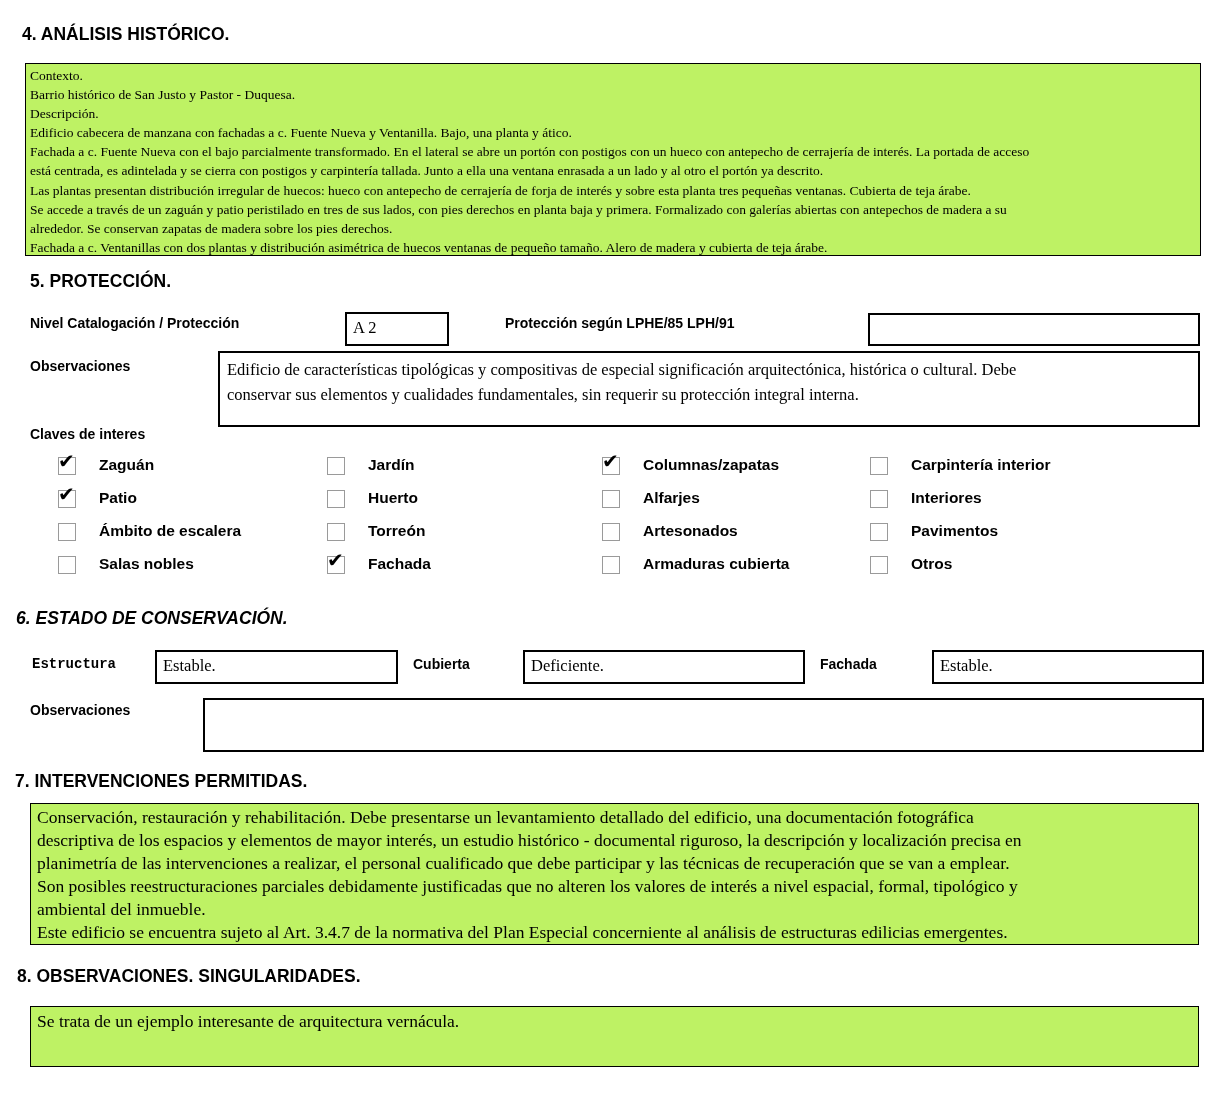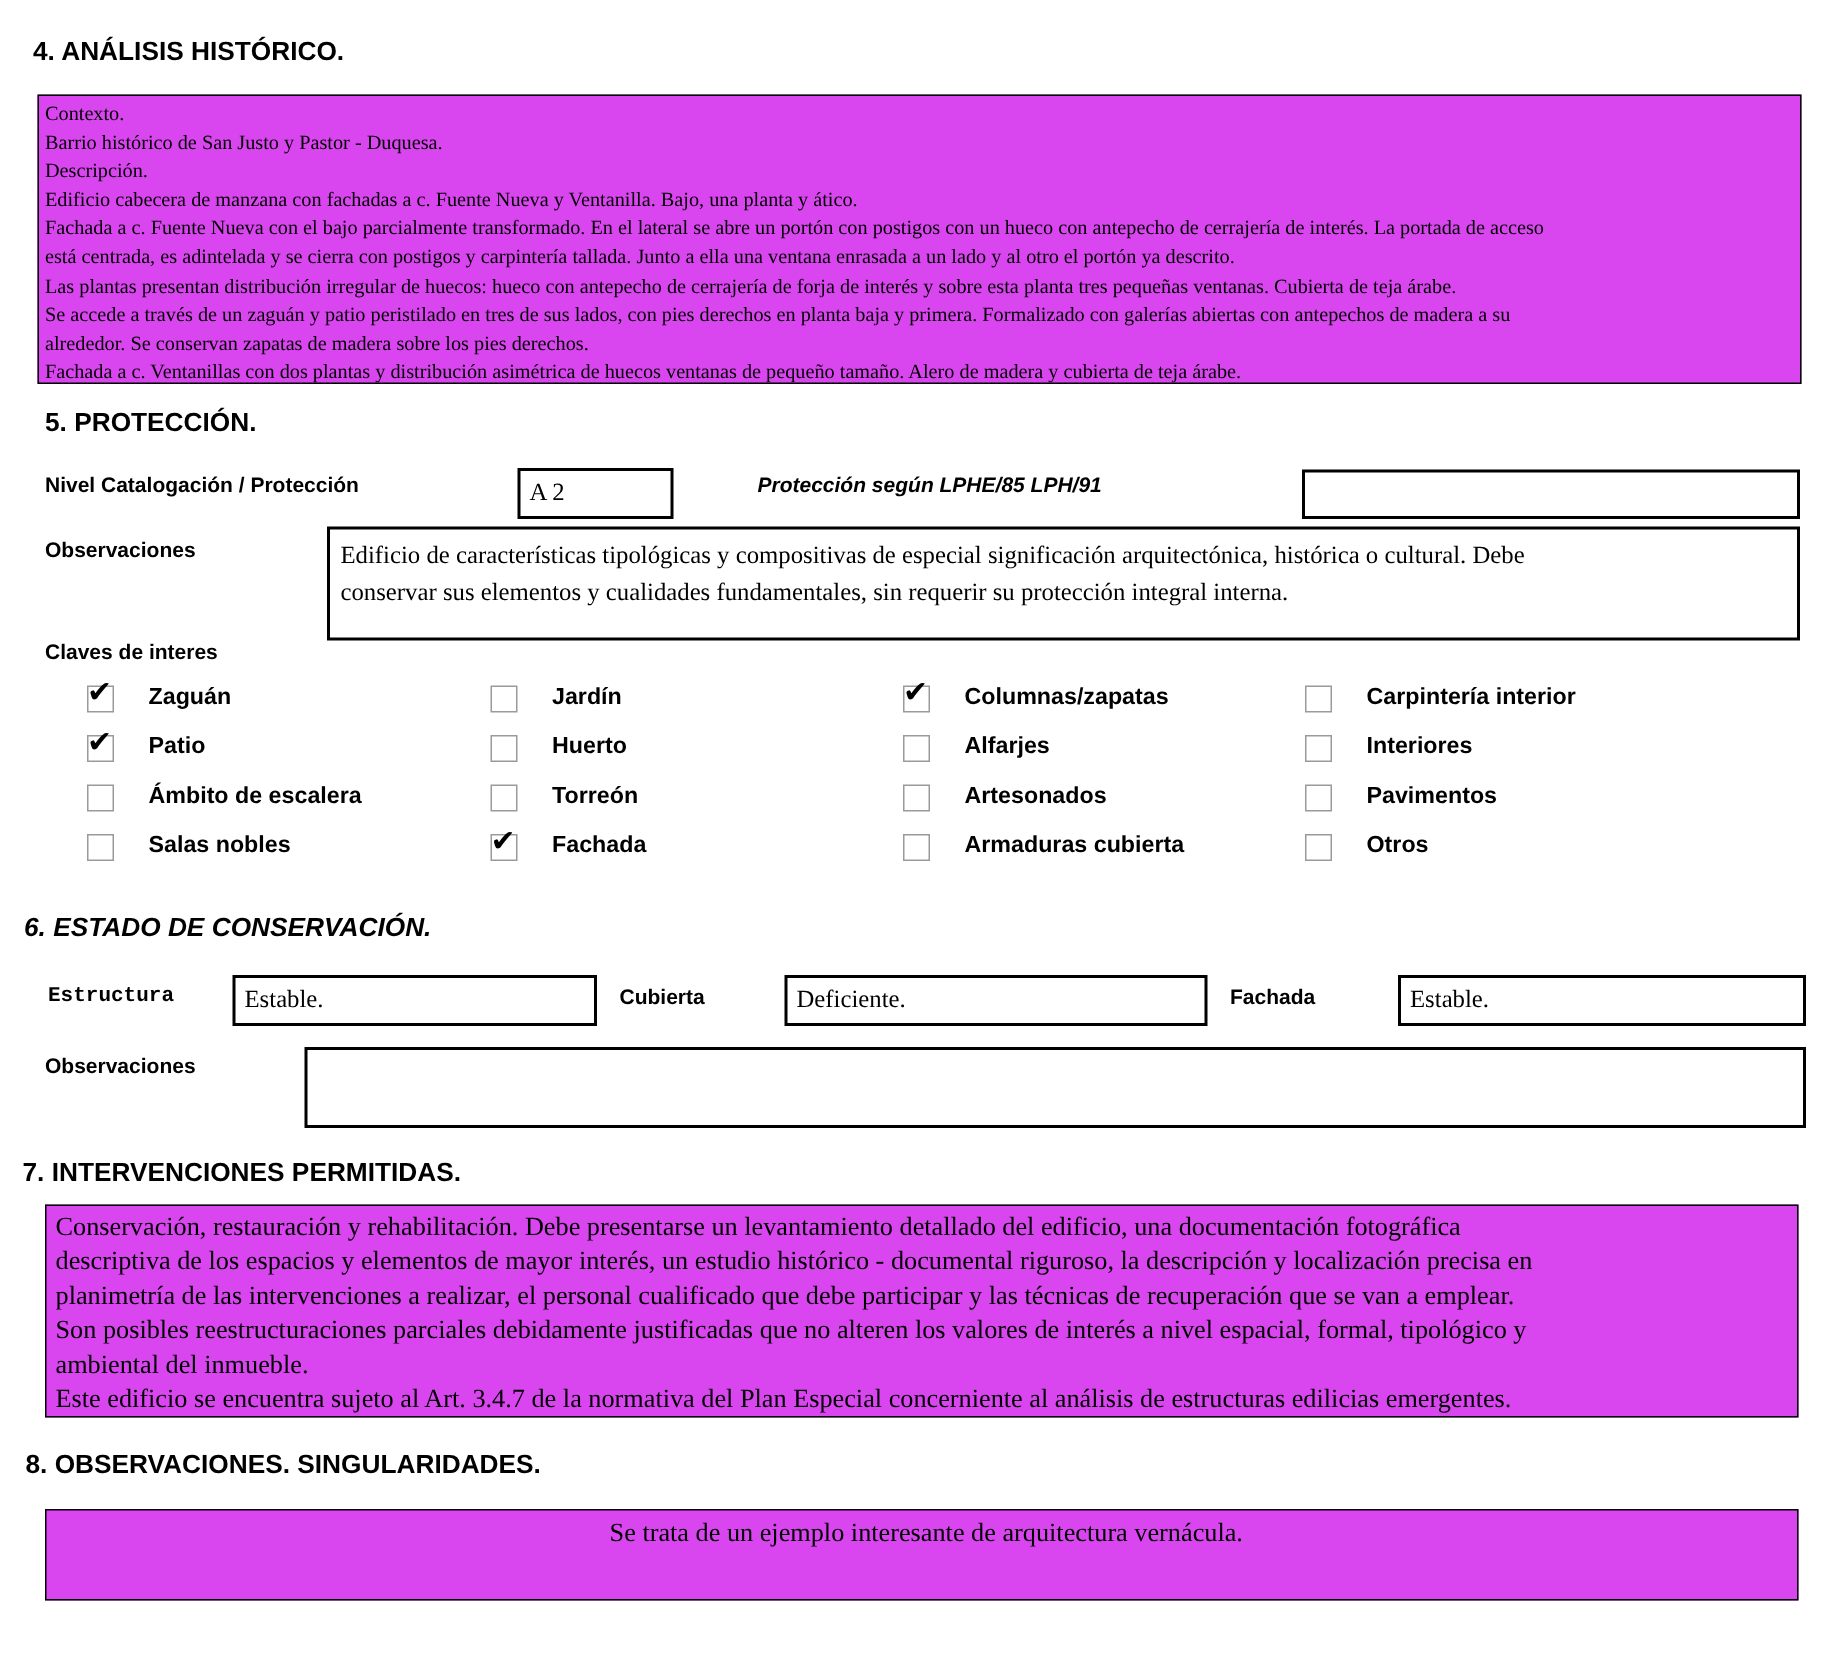--- a/index.html
+++ b/index.html
@@ -3,38 +3,38 @@
 <meta charset="utf-8">
 <style>
   html,body{margin:0;padding:0;}
   body{
     width:1232px;height:1104px;position:relative;background:#ffffff;
     font-family:"Liberation Sans",sans-serif;color:#000;
   }
   .h{position:absolute;font-weight:bold;font-size:17.5px;white-space:nowrap;line-height:20px;}
   .lbl{position:absolute;font-weight:bold;font-size:14px;white-space:nowrap;line-height:20px;}
   .textbox{
-    position:absolute;border:1.5px solid #000;background:#d946ef;box-sizing:border-box;
+    position:absolute;border:1.5px solid #000;background:#bef264;box-sizing:border-box;
     font-family:"Liberation Serif",serif;overflow:hidden;
   }
   .textbox .line{white-space:nowrap;}
   .fieldbox{
     position:absolute;border:2px solid #000;background:#fff;box-sizing:border-box;
     font-family:"Liberation Serif",serif;font-size:16.5px;padding:4px 6px 0 6px;overflow:hidden;
   }
   #s4-box{left:25px;top:63px;width:1176px;height:193px;font-size:13.5px;line-height:19.1px;padding:2px 0 0 4px;}
   #s7-box{left:30px;top:803px;width:1169px;height:142px;font-size:17.5px;line-height:23px;padding:2px 0 0 6px;}
-  #s8-box{left:30px;top:1006px;width:1169px;height:61px;font-size:17.5px;line-height:23px;padding:3px 0 0 6px;text-align:center;}
+  #s8-box{left:30px;top:1006px;width:1169px;height:61px;font-size:17.5px;line-height:23px;padding:3px 0 0 6px;}
   #s4t{left:22px;top:24px;}
   #s5t{left:30px;top:271px;}
   #s6t{left:16px;top:608px;font-style:italic;}
   #s7t{left:15px;top:771px;}
   #s8t{left:17px;top:966px;}
   #nivel-lbl{left:30px;top:313px;}
-  #lphe-lbl{left:505px;top:313px;font-style:italic;}
+  #lphe-lbl{left:505px;top:313px;}
   #obs5-lbl{left:30px;top:356px;}
   #claves-lbl{left:30px;top:424px;}
   #estr-lbl{left:32px;top:654px;font-family:Liberation Mono, monospace;}
   #cub-lbl{left:413px;top:654px;}
   #fach-lbl{left:820px;top:654px;}
   #obs6-lbl{left:30px;top:700px;}
   #nivel-box{left:345px;top:312px;width:104px;height:34px;}
   #lphe-box{left:868px;top:313px;width:332px;height:33px;}
   #obs5-box{left:218px;top:351px;width:982px;height:76px;font-size:16.5px;line-height:25px;padding:4px 7px 6px 7px;}
   #estr-box{left:155px;top:650px;width:243px;height:34px;}

